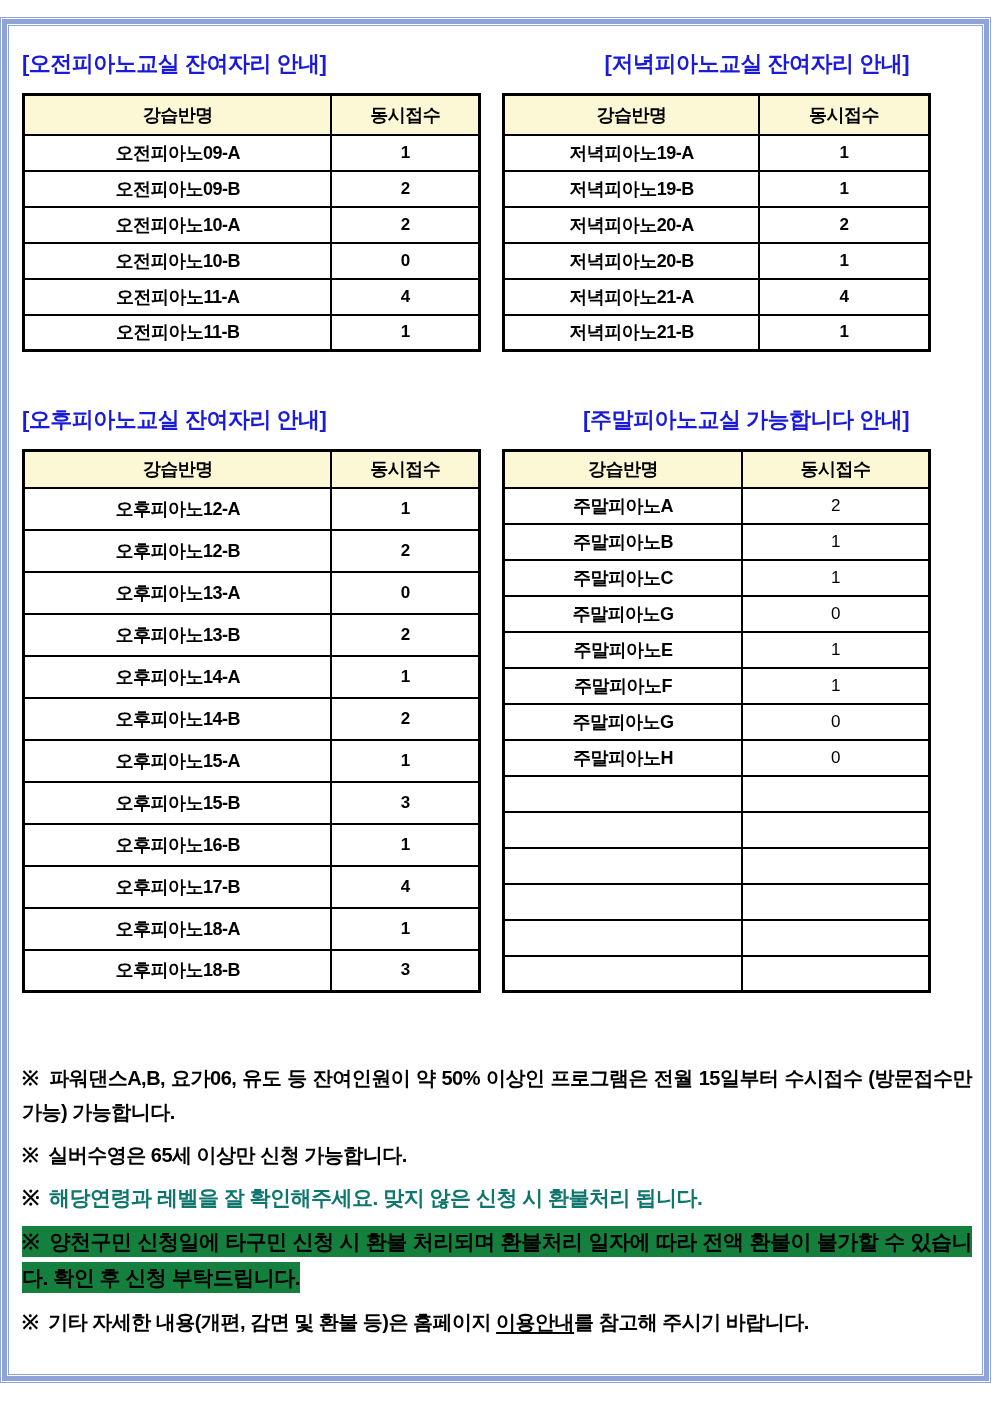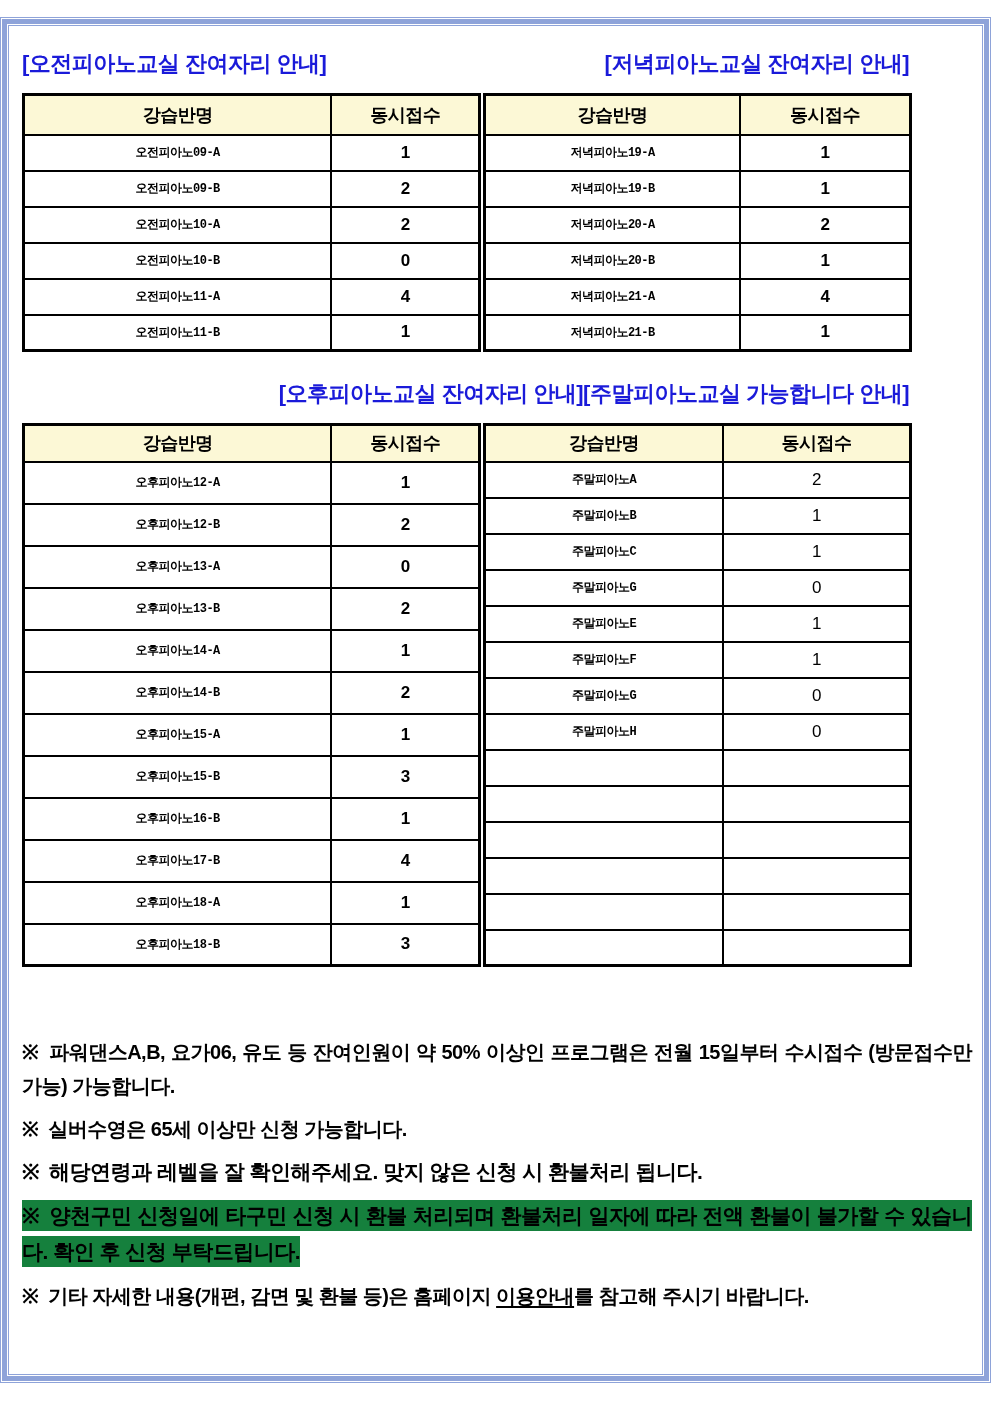--- a/index.html
+++ b/index.html
@@ -17,53 +17,53 @@
   .frame-inner { position: absolute; inset: 1px; border: 1px solid #8ea3d9; }
 
   .content { position: absolute; inset: 0; padding: 24px 22px 0 13px; overflow: hidden; }
 
   .title-row {
     display: flex; justify-content: space-between;
     width: 893px; padding-right: 6px;
     color: #1a1ad9; font-weight: bold; font-size: 22px; line-height: 28px;
     letter-spacing: -0.5px;
   }
-  .title-row.second { margin-top: 28px; justify-content: flex-end; }
-
-  .tables-row { display: flex; gap: 2px; margin-top: 15px; }
+  .title-row.second { margin-top: 54px; }
+
+  .tables-row { display: flex; gap: 21px; margin-top: 15px; }
 
   table.tbl { border-collapse: collapse; table-layout: fixed; }
   table.tbl, table.tbl th, table.tbl td { border: 2px solid #000; }
   table.tbl { border-width: 3px; }
   .tbl-left  { width: 459px; }
   .tbl-right { width: 429px; }
   .s1 .tbl-left  th.col-name { width: 67.5%; }
   .s1 .tbl-right th.col-name { width: 60%; }
   .s2 .tbl-left  th.col-name { width: 67.5%; }
   .s2 .tbl-right th.col-name { width: 56%; }
 
   .tbl th {
     background: #fcf8d6; font-size: 18px; font-weight: 700;
     height: 40px; text-align: center; letter-spacing: -0.5px;
   }
   .s2 .tbl th { height: 37px; }
   .tbl td { height: 36px; text-align: center; letter-spacing: -0.5px; }
-  .tbl td.name { font-size: 12px; font-weight: 600; font-family: Liberation Mono, monospace; }
+  .tbl td.name { font-size: 18px; font-weight: 600; }
   .tbl td.num  { font-size: 17px; font-weight: 600; }
   .s2 .tbl-right td.num { font-weight: 400; }
 
   .notes { width: 950px; margin-top: 68px; }
   .note {
     font-size: 20px; font-weight: 700; line-height: 34px;
     text-align: justify; letter-spacing: -0.5px; color: #000;
   }
   .note + .note { margin-top: 9px; }
   .note .marker { margin-right: 10px; }
   .note.alert { font-size: 21px; }
-  .note.alert .txt { color: #000000; }
+  .note.alert .txt { color: #0f766e; }
   .note.warn { font-size: 21px; line-height: 36px; }
   .note.warn .hl { background: #15803d; padding: 4px 0; }
   .note .ul { text-decoration: underline; text-underline-offset: 3px; }
 </style>
 </head>
 <body>
 
 <div class="page">
   <div class="frame-outer">
     <div class="frame-mid">

